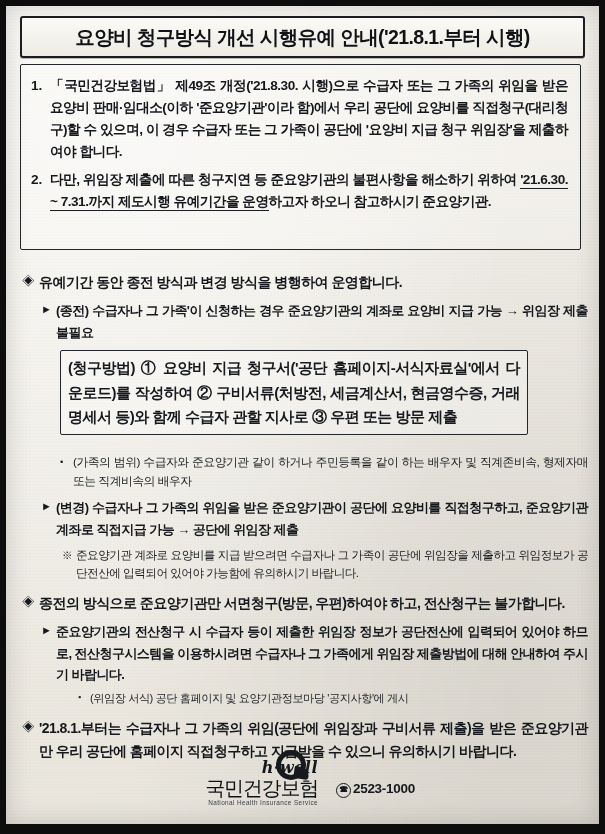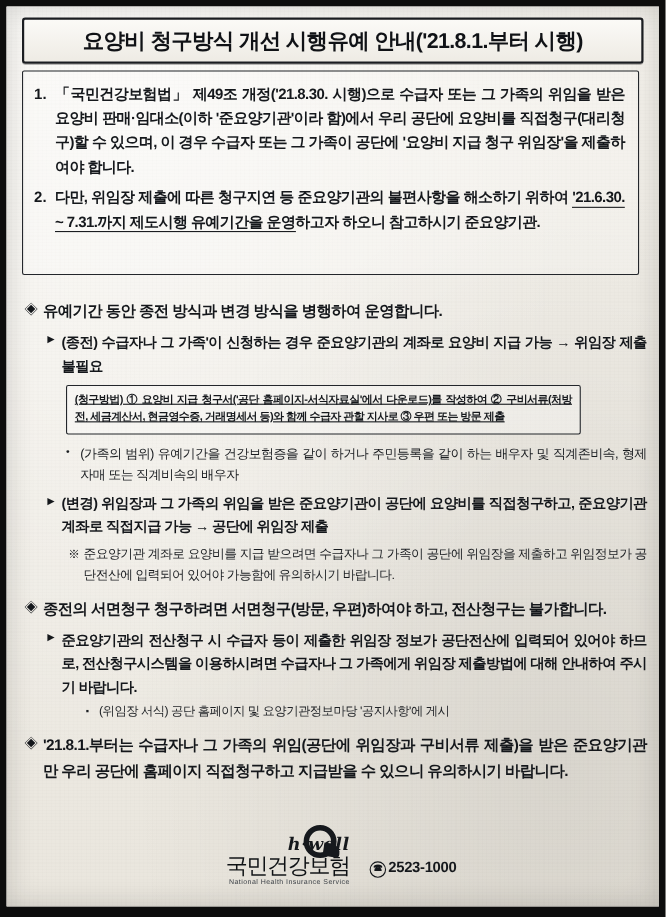--- a/index.html
+++ b/index.html
@@ -193,34 +193,33 @@
   }
   .lv4 .txt {
     flex: 1 1 auto;
     font-size: 11.2px;
     letter-spacing: -0.45px;
     line-height: 1.6;
     color: #1d2024;
   }
 
   .note-box {
-    margin: 7px 0 8px 38px;
+    margin: 7px 0 18px 38px;
     border: 1.4px solid #23262b;
     border-radius: 2px;
     padding: 5px 7px 5px 7px;
     width: 468px;
     box-sizing: border-box;
     background: rgba(255,255,255,0.3);
-    font-size: 10px;
+    font-size: 15px;
     line-height: 1.62;
     letter-spacing: -0.5px;
     color: #16191d;
     text-align: justify;
     font-weight: bold;
-    text-decoration: underline;
   }
 
   .caution {
     display: flex;
     align-items: flex-start;
     margin-top: 5px;
     padding-left: 40px;
   }
   .caution .mark {
     flex: 0 0 auto;
@@ -354,36 +353,36 @@
 
     <div class="lv2">
       <div class="bullet">►</div>
       <div class="txt">(종전) 수급자나 그 가족'이 신청하는 경우 준요양기관의 계좌로 요양비 지급 가능 → 위임장 제출 불필요</div>
     </div>
 
     <div class="note-box">(청구방법) ① 요양비 지급 청구서('공단 홈페이지-서식자료실'에서 다운로드)를 작성하여 ② 구비서류(처방전, 세금계산서, 현금영수증, 거래명세서 등)와 함께 수급자 관할 지사로 ③ 우편 또는 방문 제출</div>
 
     <div class="lv3">
       <div class="bullet">•</div>
-      <div class="txt">(가족의 범위) 유예기간을 건강보험증을 같이 하거나 주민등록을 같이 하는 배우자 및 직계존비속, 형제자매 또는 직계비속의 배우자</div>
+      <div class="txt">(가족의 범위) 수급자와 준요양기관 같이 하거나 주민등록을 같이 하는 배우자 및 직계존비속, 형제자매 또는 직계비속의 배우자</div>
     </div>
 
     <div class="lv2">
       <div class="bullet">►</div>
-      <div class="txt">(변경) 위임장과 그 가족의 위임을 받은 준요양기관이 공단에 요양비를 직접청구하고, 준요양기관 계좌로 직접지급 가능 → 공단에 위임장 제출</div>
+      <div class="txt">(변경) 수급자나 그 가족의 위임을 받은 준요양기관이 공단에 요양비를 직접청구하고, 준요양기관 계좌로 직접지급 가능 → 공단에 위임장 제출</div>
     </div>
 
     <div class="caution">
       <div class="mark">※</div>
       <div class="txt">준요양기관 계좌로 요양비를 지급 받으려면 수급자나 그 가족이 공단에 위임장을 제출하고 위임정보가 공단전산에 입력되어 있어야 가능함에 유의하시기 바랍니다.</div>
     </div>
 
     <div class="lv1">
       <div class="bullet">◈</div>
-      <div class="txt">종전의 서면청구 청구하려면 서면청구(방문, 우편)하여야 하고, 전산청구는 불가합니다.</div>
+      <div class="txt">종전의 방식으로 준요양기관만 서면청구(방문, 우편)하여야 하고, 전산청구는 불가합니다.</div>
     </div>
 
     <div class="lv2">
       <div class="bullet">►</div>
       <div class="txt">준요양기관의 전산청구 시 수급자 등이 제출한 위임장 정보가 공단전산에 입력되어 있어야 하므로, 전산청구시스템을 이용하시려면 수급자나 그 가족에게 위임장 제출방법에 대해 안내하여 주시기 바랍니다.</div>
     </div>
 
     <div class="lv4">
       <div class="bullet">▪</div>
       <div class="txt">(위임장 서식) 공단 홈페이지 및 요양기관정보마당 '공지사항'에 게시</div>

